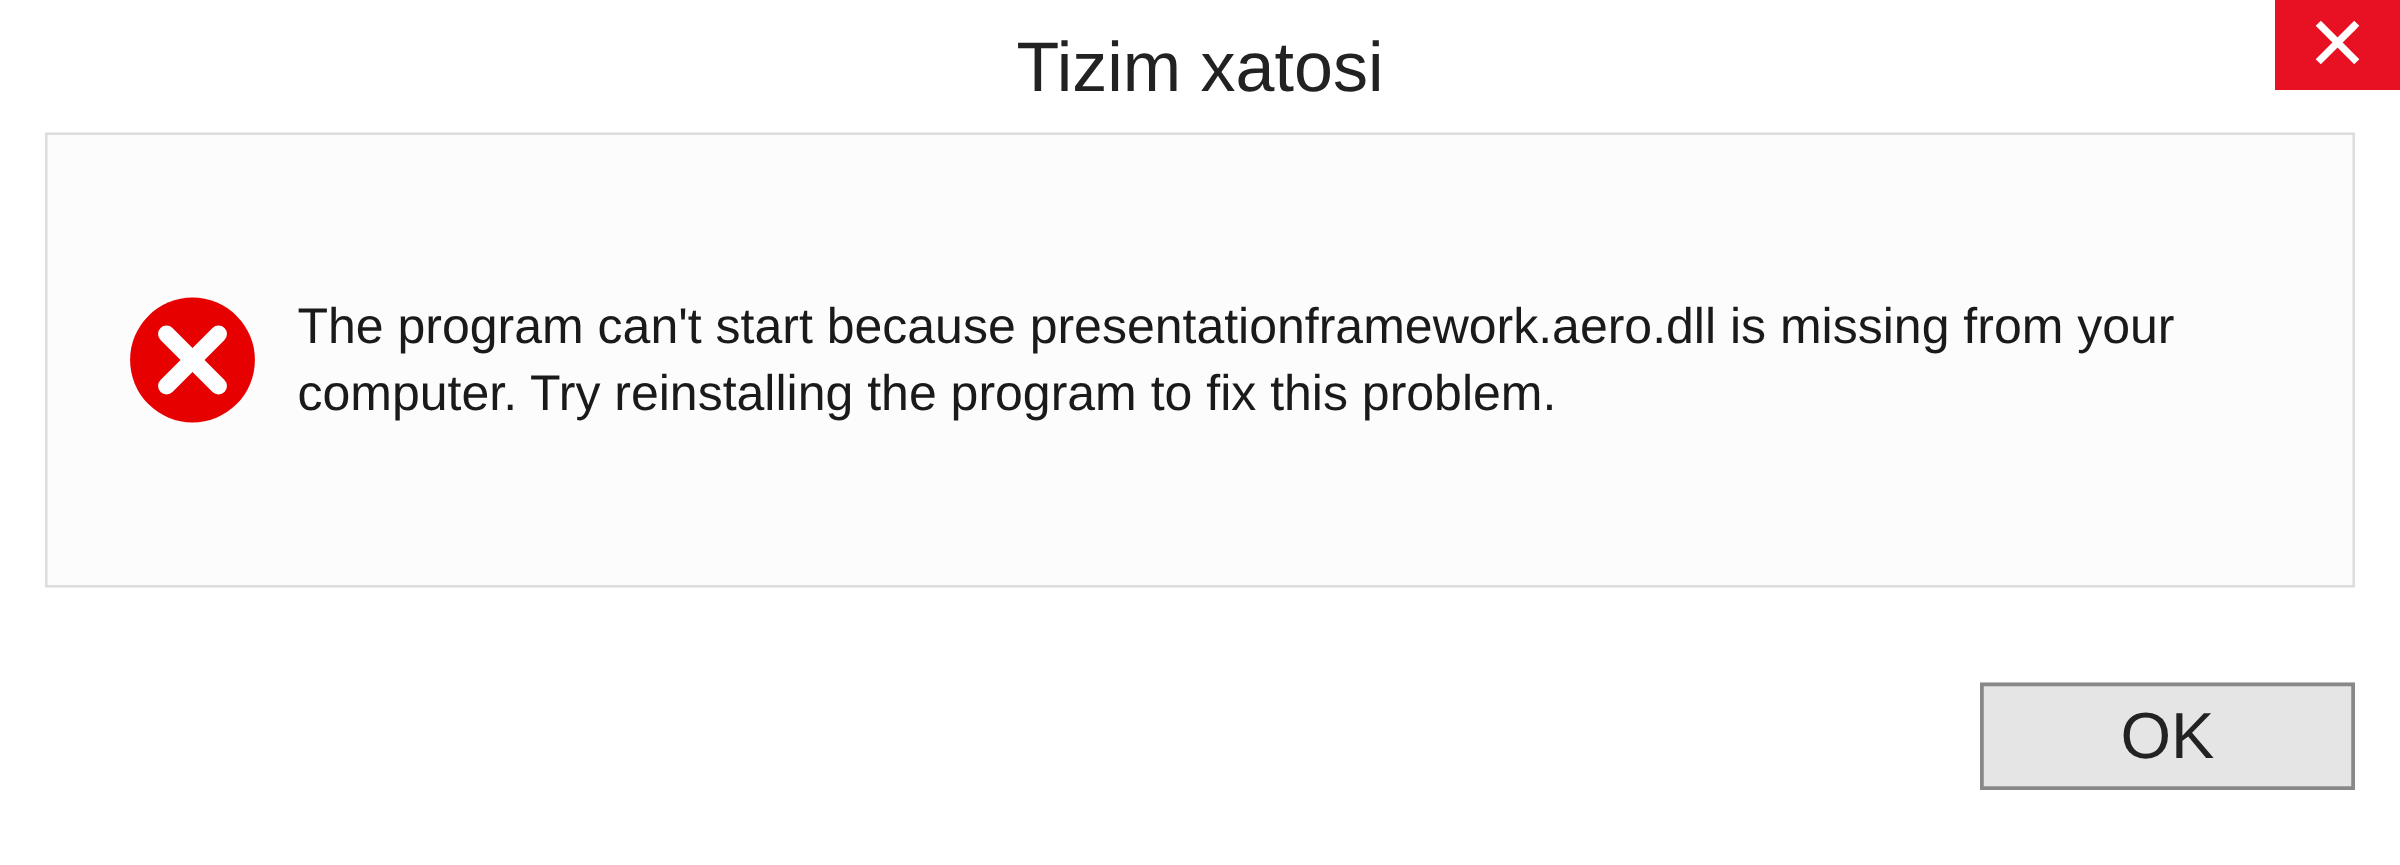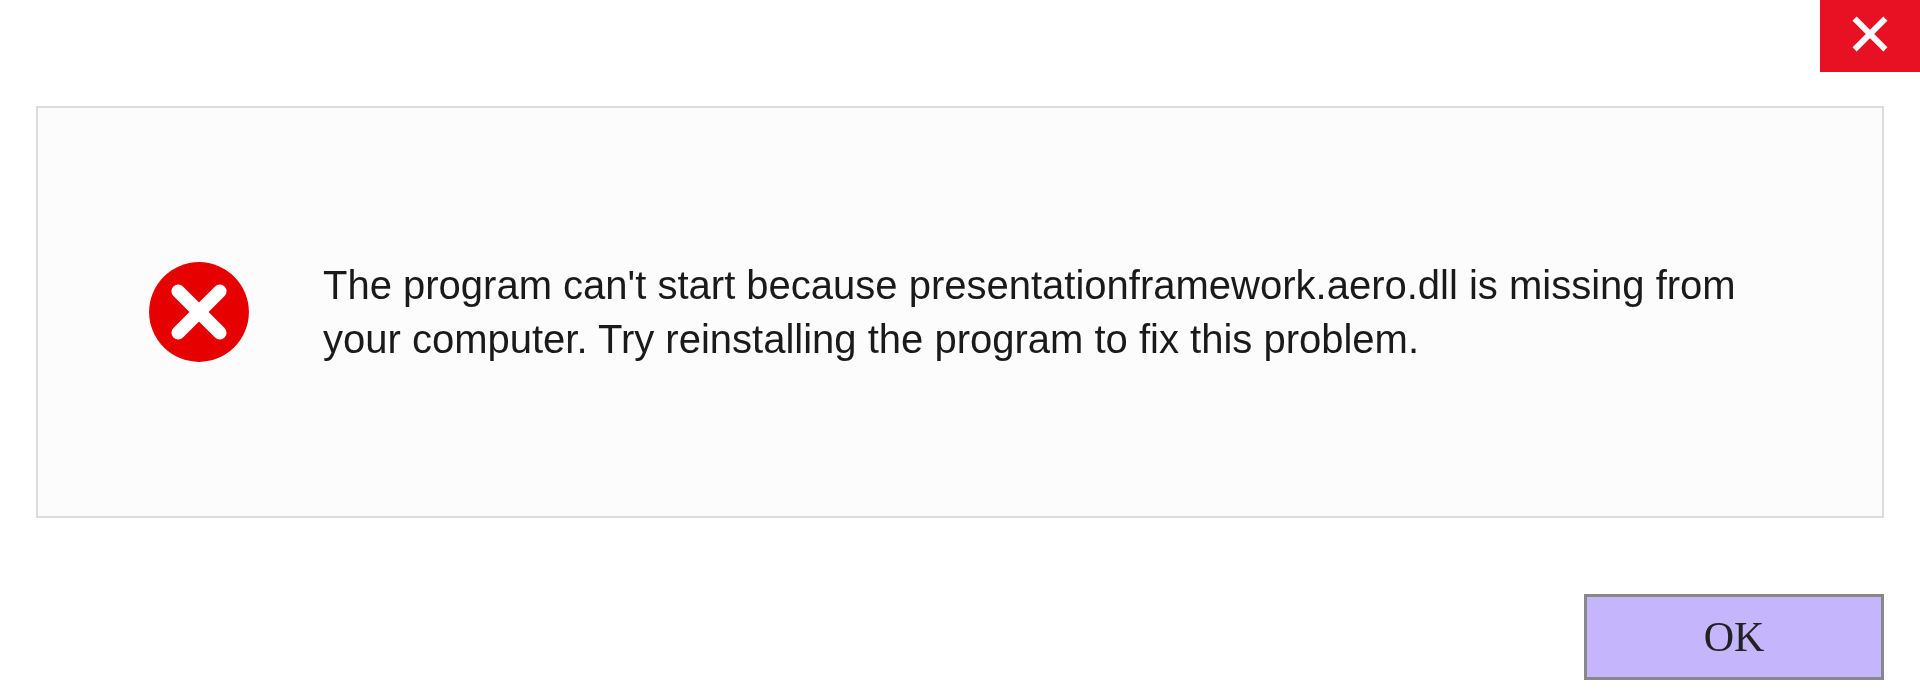--- a/index.html
+++ b/index.html
@@ -38,26 +38,26 @@
       justify-content: center;
       cursor: pointer;
     }
     .close-btn svg {
       width: 40px;
       height: 40px;
     }
     .content-panel {
       margin: 0 36px;
       border: 2px solid #dcdcdc;
-      height: 412px;
+      height: 364px;
       background: #fcfcfc;
       display: flex;
       align-items: center;
-      padding: 0 70px 0 109px;
-      gap: 72px;
+      padding: 0 70px 0 64px;
+      gap: 32px;
     }
     .error-icon {
       flex-shrink: 0;
       width: 104px;
       height: 104px;
     }
     .message {
       font-size: 40px;
       line-height: 1.35;
       color: #1a1a1a;
@@ -78,34 +78,34 @@
       color: #e60000;
       font-family: Arial, sans-serif;
     }
     .ok-btn {
       position: absolute;
       right: 36px;
       bottom: 58px;
       width: 300px;
       height: 86px;
       border: 3px solid #888;
-      background: #c4b5fd;
+      background: #e5e5e5;
       display: flex;
       align-items: center;
       justify-content: center;
-      font-size: 42px;
+      font-size: 52px;
       color: #222;
       cursor: pointer;
-      font-family: Liberation Serif, serif;
     }
   </style>
 </head>
 <body>
 
 <div class="titlebar">
+  <div class="title">Tizim xatosi</div>
   <div class="close-btn">
     <span>
       <svg viewBox="0 0 24 24">
         <line x1="4" y1="4" x2="20" y2="20" stroke="#ffffff" stroke-width="3.5" stroke-linecap="square"></line>
         <line x1="20" y1="4" x2="4" y2="20" stroke="#ffffff" stroke-width="3.5" stroke-linecap="square"></line>
       </svg>
     </span>
   </div>
 </div>
 

